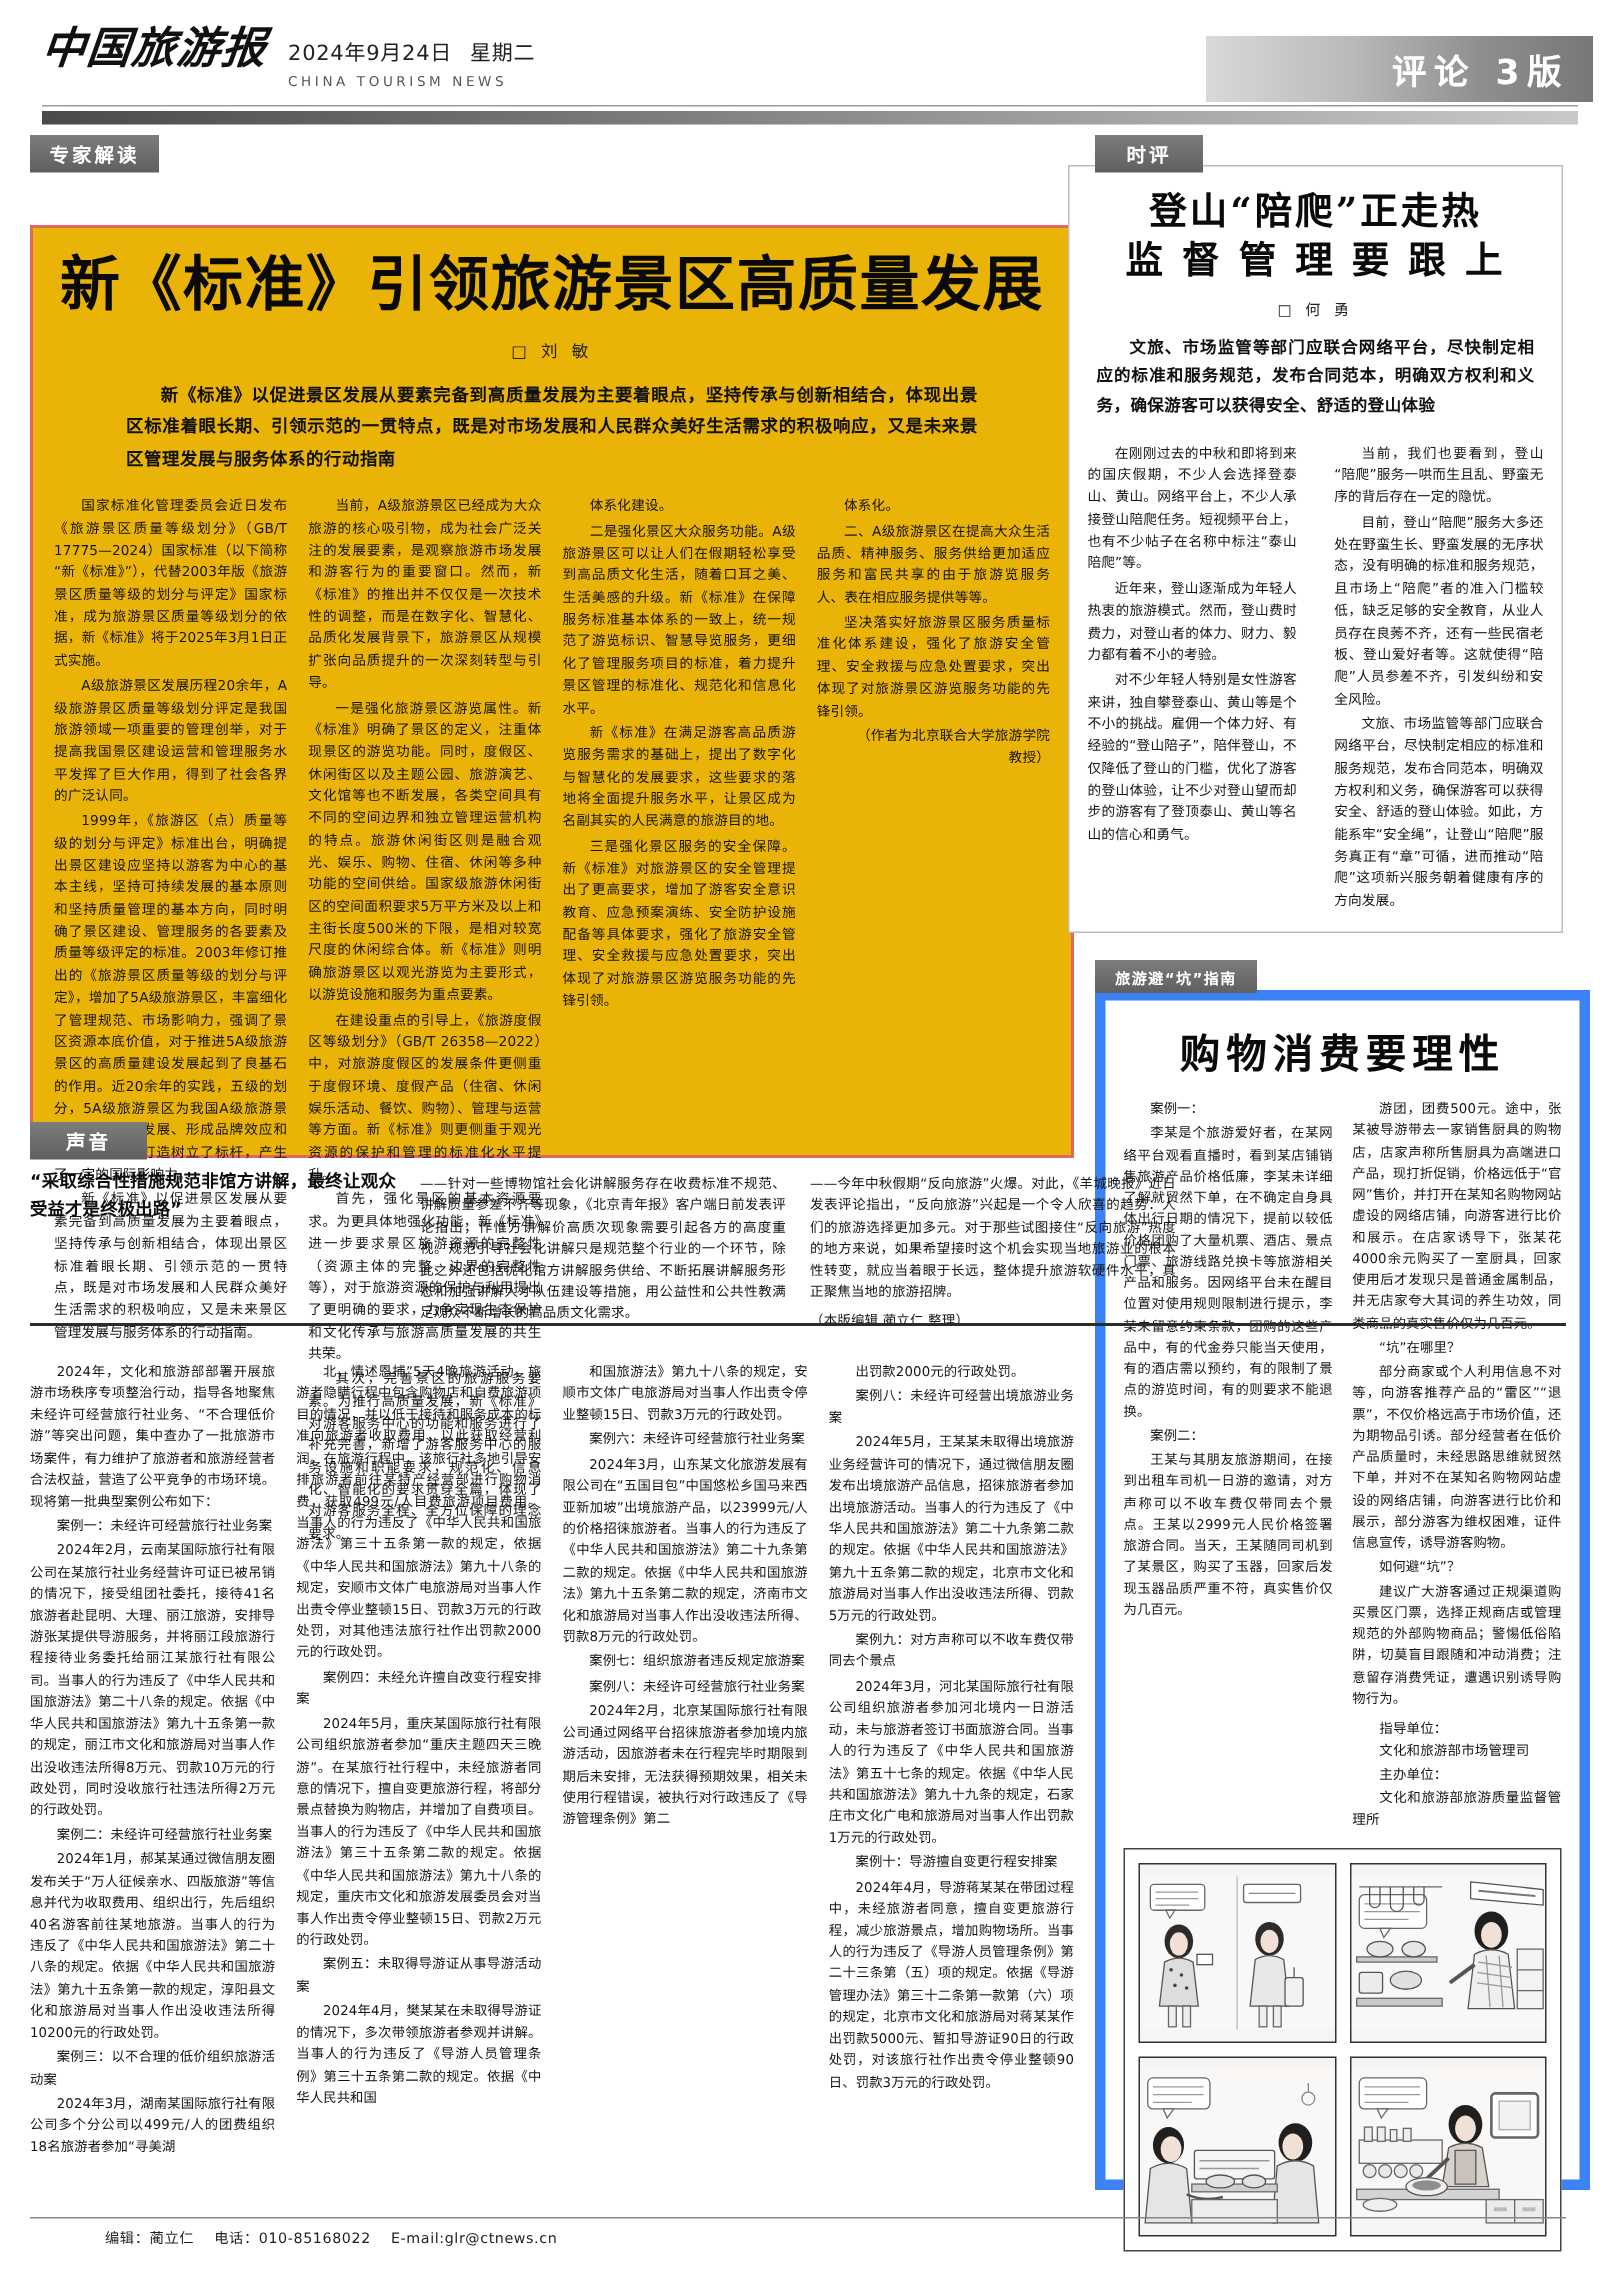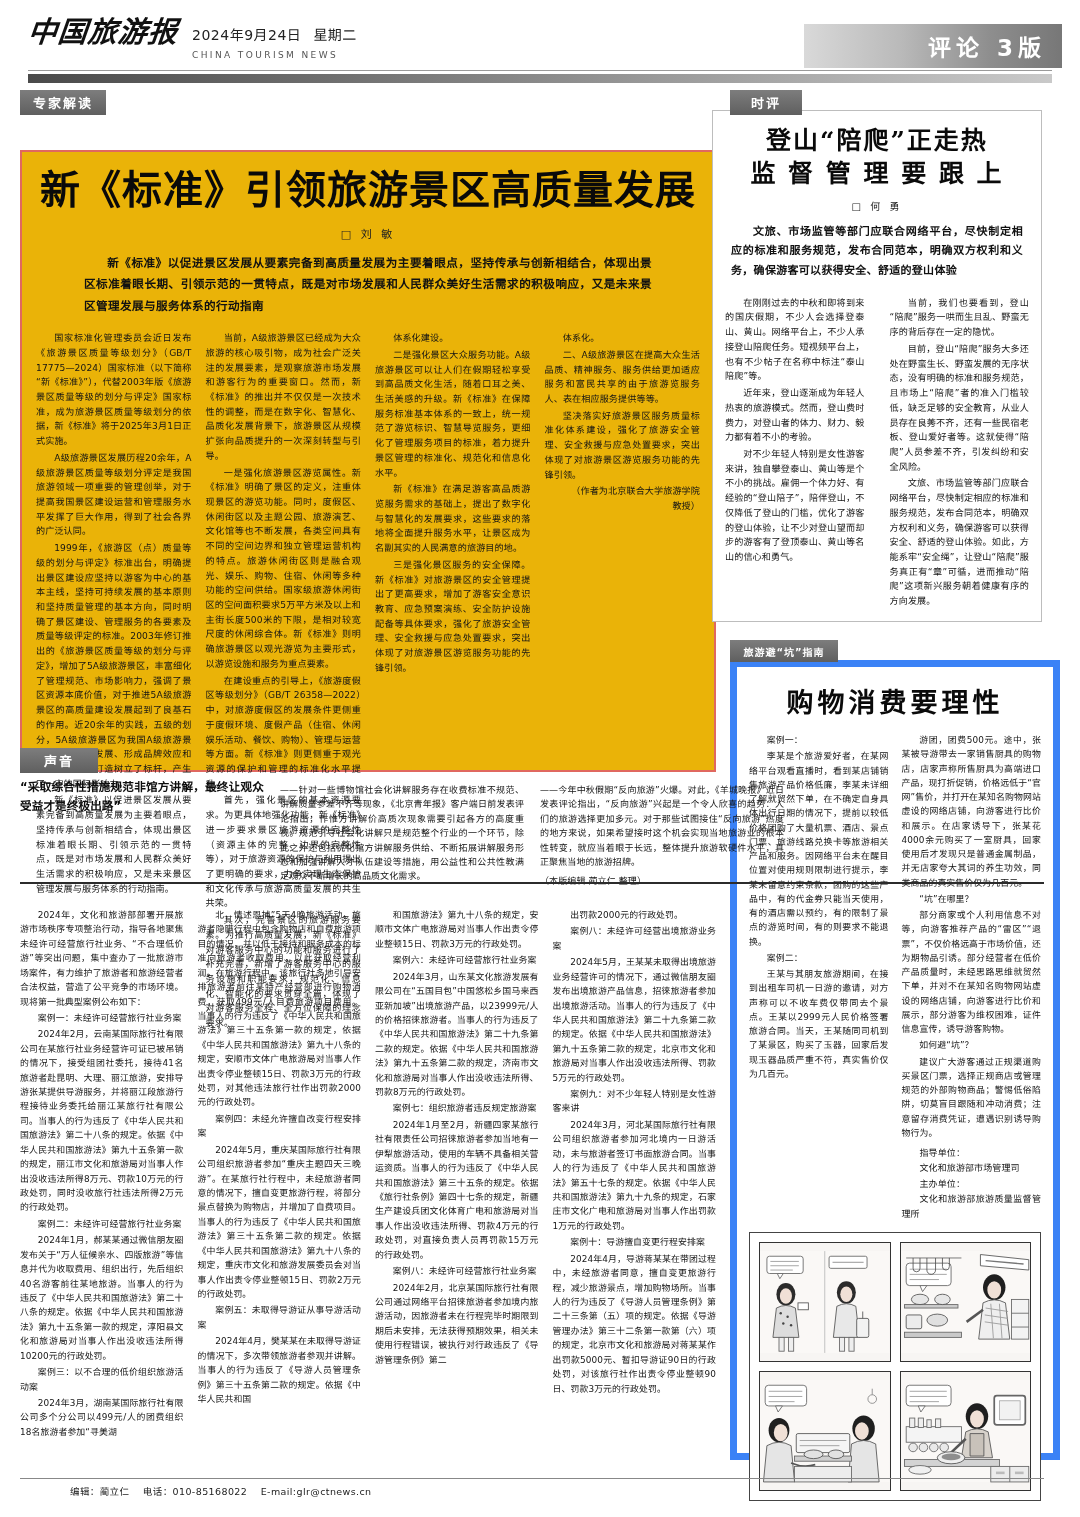--- a/index.html
+++ b/index.html
@@ -418,29 +418,28 @@
         <p class="caseh">案例四：未经允许擅自改变行程安排案</p>
         <p>2024年5月，重庆某国际旅行社有限公司组织旅游者参加“重庆主题四天三晚游”。在某旅行社行程中，未经旅游者同意的情况下，擅自变更旅游行程，将部分景点替换为购物店，并增加了自费项目。当事人的行为违反了《中华人民共和国旅游法》第三十五条第二款的规定。依据《中华人民共和国旅游法》第九十八条的规定，重庆市文化和旅游发展委员会对当事人作出责令停业整顿15日、罚款2万元的行政处罚。</p>
         <p class="caseh">案例五：未取得导游证从事导游活动案</p>
         <p>2024年4月，樊某某在未取得导游证的情况下，多次带领旅游者参观并讲解。当事人的行为违反了《导游人员管理条例》第三十五条第二款的规定。依据《中华人民共和国</p>
       </div>
       <div class="col">
         <p>和国旅游法》第九十八条的规定，安顺市文体广电旅游局对当事人作出责令停业整顿15日、罚款3万元的行政处罚。</p>
         <p class="caseh">案例六：未经许可经营旅行社业务案</p>
         <p>2024年3月，山东某文化旅游发展有限公司在“五国目包”中国悠松乡国马来西亚新加坡”出境旅游产品，以23999元/人的价格招徕旅游者。当事人的行为违反了《中华人民共和国旅游法》第二十九条第二款的规定。依据《中华人民共和国旅游法》第九十五条第二款的规定，济南市文化和旅游局对当事人作出没收违法所得、罚款8万元的行政处罚。</p>
         <p class="caseh">案例七：组织旅游者违反规定旅游案</p>
-        <p>2024年1月至2月，新疆四家某旅行社有限责任公司招徕旅游者参加当地有一伊犁旅游活动，使用的车辆不具备相关营运资质。当事人的行为违反了《中华人民共和国旅游法》第三十五条的规定。依据《旅行社条例》第四十七条的规定，新疆生产建设兵团文化体育广电和旅游局对当事人作出没收违法所得、罚款4万元的行政处罚，对直接负责人员再罚款15万元的行政处罚。</p>
         <p class="caseh">案例八：未经许可经营旅行社业务案</p>
         <p>2024年2月，北京某国际旅行社有限公司通过网络平台招徕旅游者参加境内旅游活动，因旅游者未在行程完毕时期限到期后未安排，无法获得预期效果，相关未使用行程错误，被执行对行政违反了《导游管理条例》第二</p>
       </div>
       <div class="col">
         <p>出罚款2000元的行政处罚。</p>
         <p class="caseh">案例八：未经许可经营出境旅游业务案</p>
         <p>2024年5月，王某某未取得出境旅游业务经营许可的情况下，通过微信朋友圈发布出境旅游产品信息，招徕旅游者参加出境旅游活动。当事人的行为违反了《中华人民共和国旅游法》第二十九条第二款的规定。依据《中华人民共和国旅游法》第九十五条第二款的规定，北京市文化和旅游局对当事人作出没收违法所得、罚款5万元的行政处罚。</p>
-        <p class="caseh">案例九：对不少年轻人特别是女性游客来讲</p>
+        <p class="caseh">案例九：对方声称可以不收车费仅带同去个景点</p>
         <p>2024年3月，河北某国际旅行社有限公司组织旅游者参加河北境内一日游活动，未与旅游者签订书面旅游合同。当事人的行为违反了《中华人民共和国旅游法》第五十七条的规定。依据《中华人民共和国旅游法》第九十九条的规定，石家庄市文化广电和旅游局对当事人作出罚款1万元的行政处罚。</p>
         <p class="caseh">案例十：导游擅自变更行程安排案</p>
         <p>2024年4月，导游蒋某某在带团过程中，未经旅游者同意，擅自变更旅游行程，减少旅游景点，增加购物场所。当事人的行为违反了《导游人员管理条例》第二十三条第（五）项的规定。依据《导游管理办法》第三十二条第一款第（六）项的规定，北京市文化和旅游局对蒋某某作出罚款5000元、暂扣导游证90日的行政处罚，对该旅行社作出责令停业整顿90日、罚款3万元的行政处罚。</p>
       </div>
     </div>
   </div>
 
   <div class="footer-rule"></div>
   <div class="footer">
     <span>编辑：蔺立仁</span>

